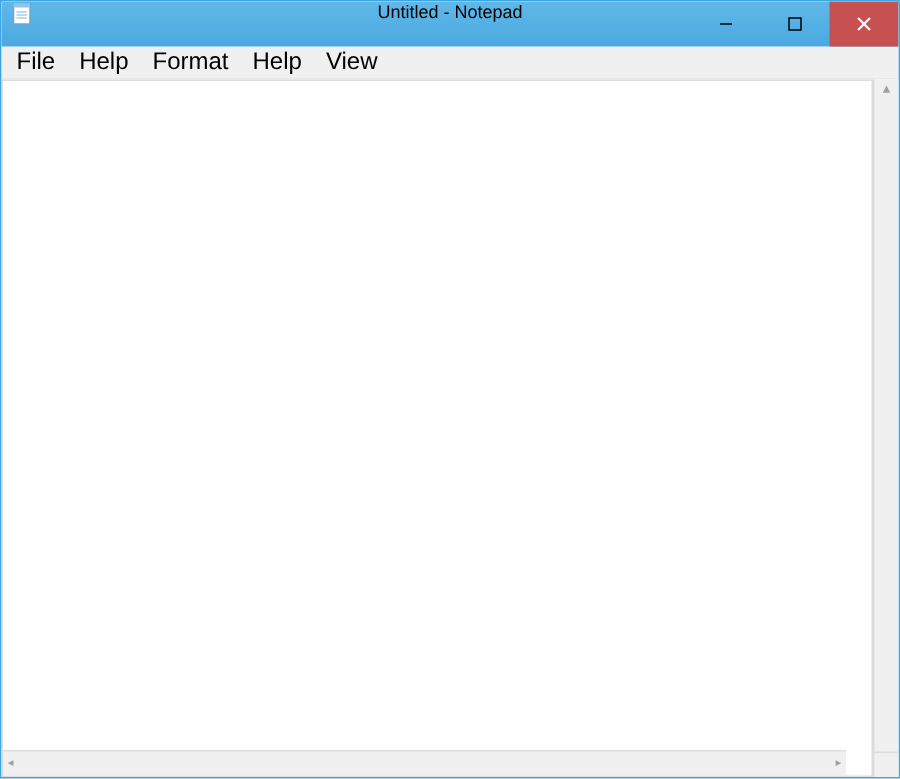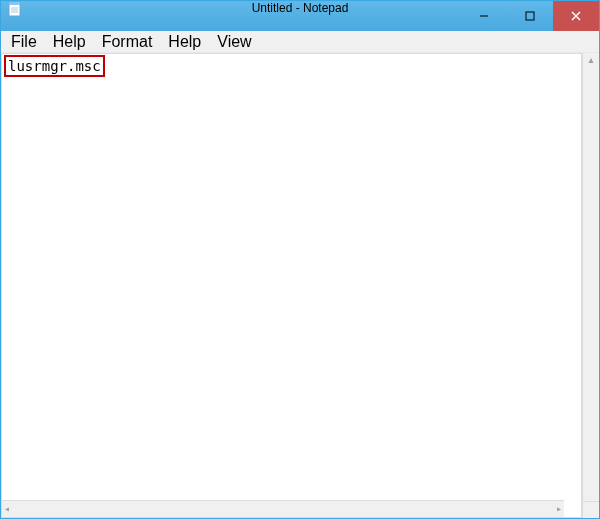--- a/index.html
+++ b/index.html
@@ -177,21 +177,20 @@
 <div class="menubar">
   <span class="menu-item">File</span>
   <span class="menu-item">Help</span>
   <span class="menu-item">Format</span>
   <span class="menu-item">Help</span>
   <span class="menu-item">View</span>
 </div>
 
 <div class="client-area">
   <div class="text-area">
-    <span class="text-content highlight-box">lusrmgr.msc</span>
     <div class="hscroll-row">
       <span class="scroll-arrow">◂</span>
       <span class="scroll-arrow">▸</span>
     </div>
   </div>
   <div class="vscroll">
     <span class="scroll-arrow">▴</span>
     <span class="scroll-arrow">▾</span>
   </div>
   <div class="scroll-corner"></div>

